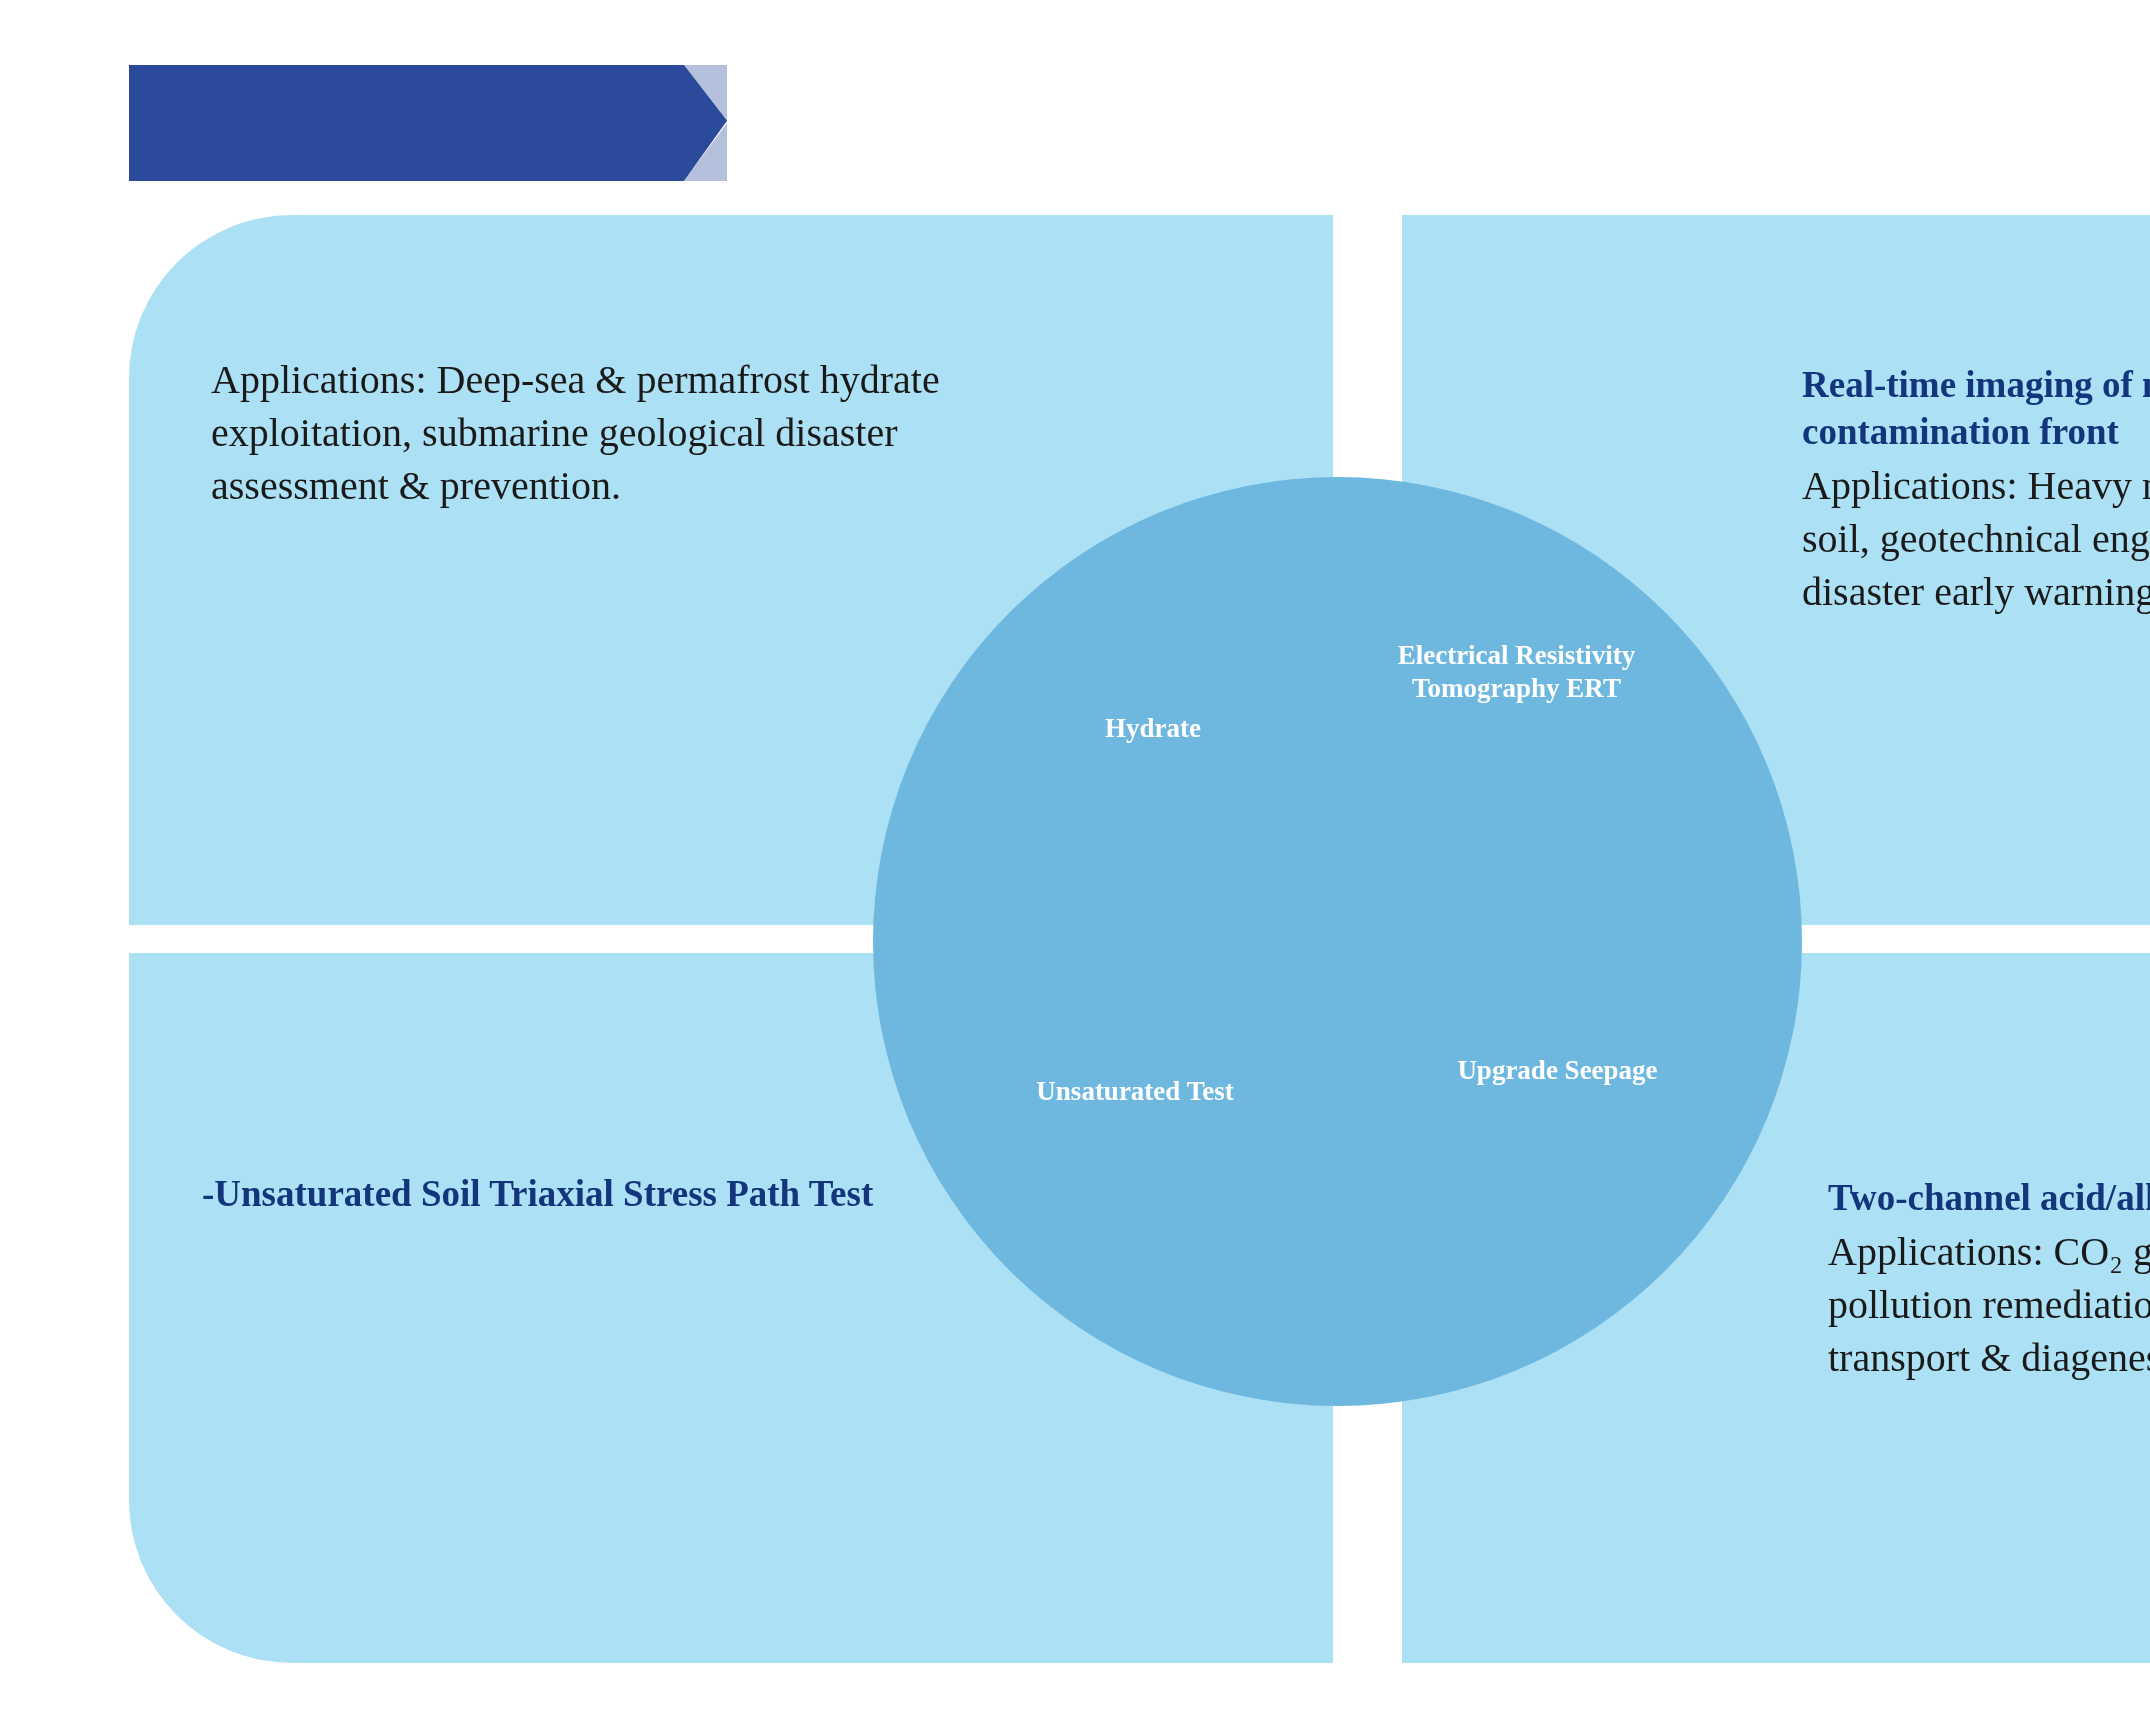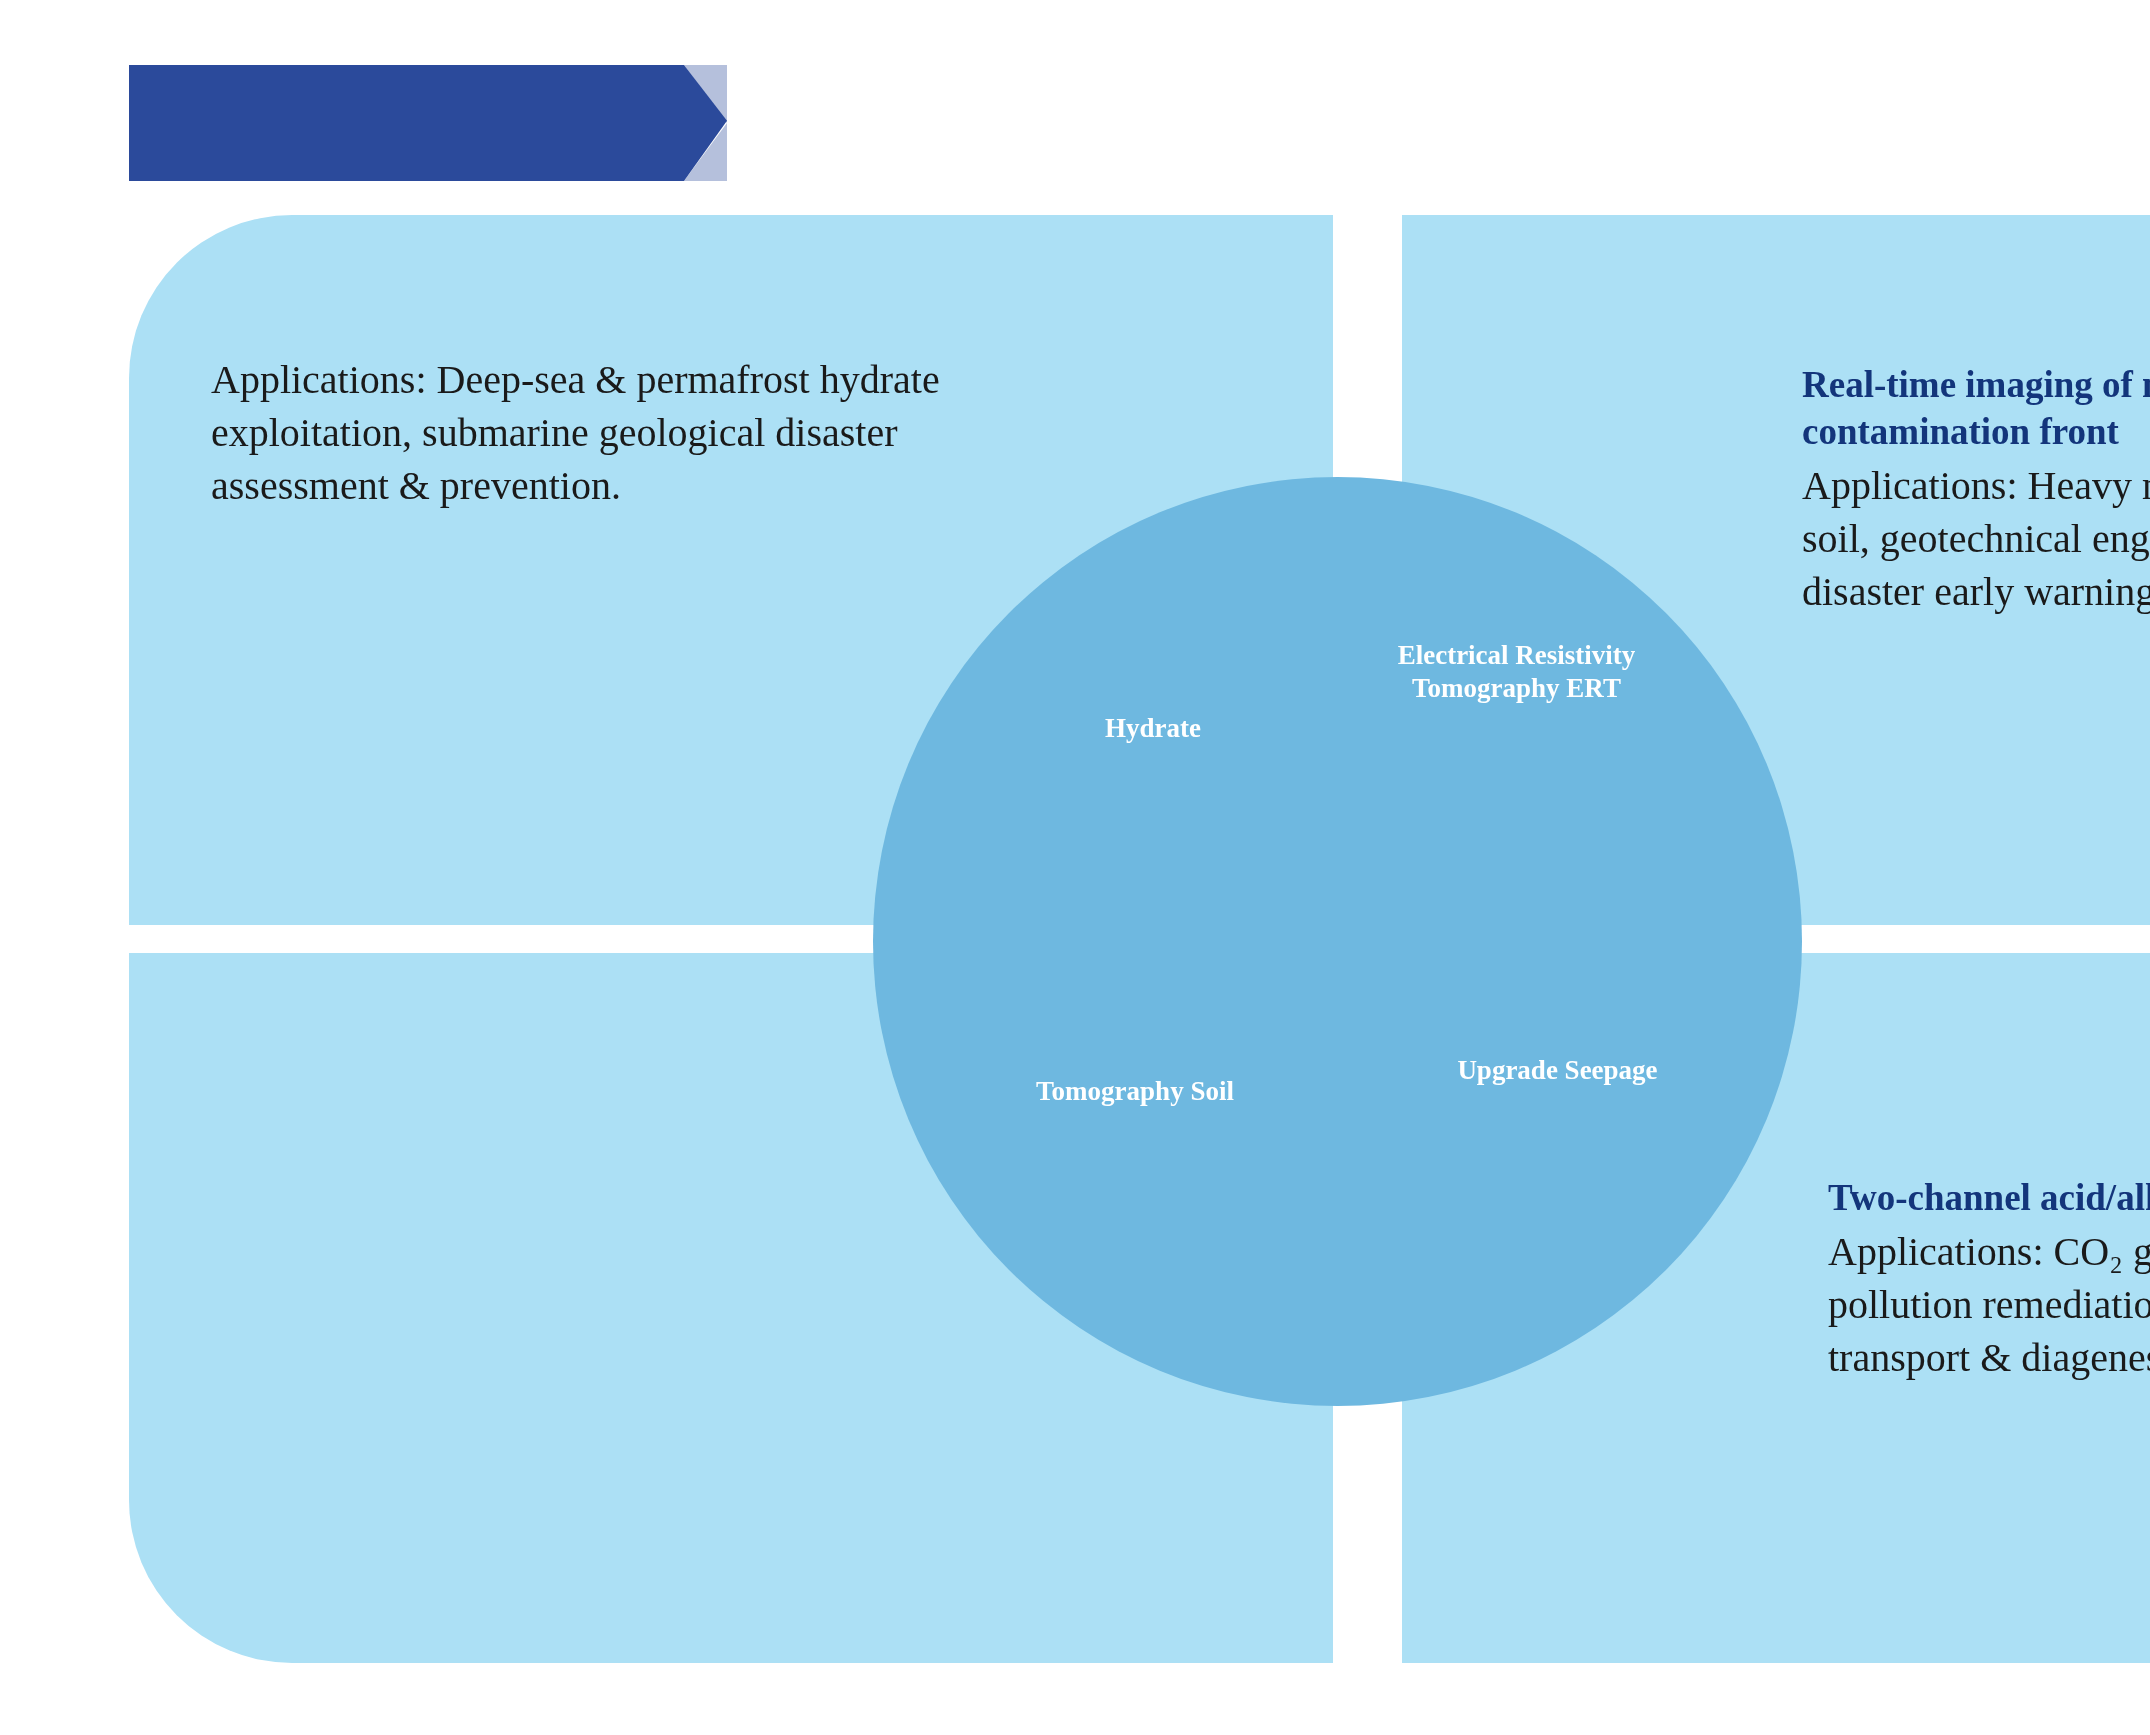--- a/index.html
+++ b/index.html
@@ -156,32 +156,33 @@
 
 <div class="banner">
   <svg class="banner-bg" viewBox="0 0 1390 270" preserveAspectRatio="none">
     <polygon points="0,0 1290,0 1390,130 1290,270 0,270" fill="#2B4A9B"></polygon>
     <polygon points="1290,0 1390,0 1500,135 1390,270 1290,270 1390,135" fill="#2B4A9B" opacity="0.35"></polygon>
   </svg>
 </div>
 
 <div class="circle-label label-hydrate">Hydrate</div>
 <div class="circle-label label-ert">Electrical Resistivity Tomography ERT</div>
-<div class="circle-label label-unsat">Tomography Soil</div>
+<div class="circle-label label-unsat">Unsaturated Test</div>
 <div class="circle-label label-chem">Upgrade Seepage</div>
 
 <div class="txt-block blk-tl">
   <p class="txt-body">Applications: Deep-sea &amp; permafrost hydrate exploitation, submarine geological disaster assessment &amp; prevention.</p>
 </div>
 
 <div class="txt-block blk-tr">
   <p class="txt-head">Real-time imaging of moisture content &amp; contamination front</p>
   <p class="txt-body">Applications: Heavy metal transport, saline soil, geotechnical engineering &amp; geological disaster early warning.</p>
 </div>
 
 <div class="txt-block blk-bl">
+  <p class="txt-head">-Unsaturated Soil Triaxial Stress Path Test</p>
 </div>
 
 <div class="txt-block blk-br">
   <p class="txt-head">Two-channel acid/alkali/salt solution flooding</p>
   <p class="txt-body">Applications: CO₂ geological sequestration, pollution remediation, pore-scale reactive transport &amp; diagenesis mechanism.</p>
 </div>
 
 
 </body></html>

